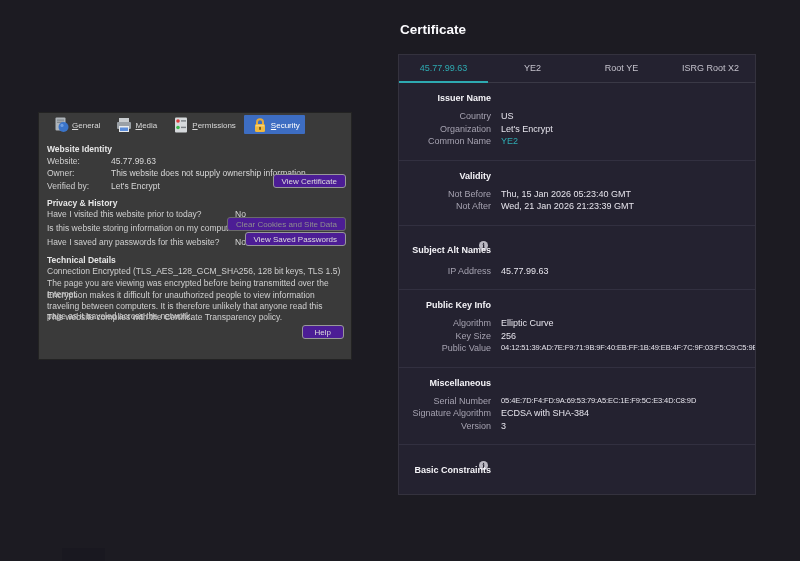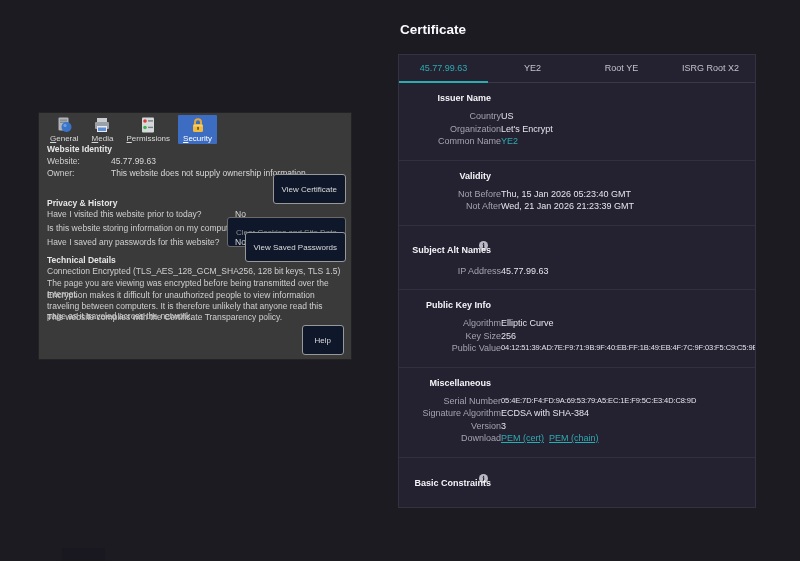--- a/index.html
+++ b/index.html
@@ -17,42 +17,42 @@
   
   .pi-dialog {
     position: absolute; left: 38px; top: 112px; width: 314px; height: 248px;
     background: #3a3a3a; border: 1px solid #232323;
     color: #d6d6d6;
   }
   .pi-tabs {
     position: absolute; left: 6px; top: 2px; display: flex; gap: 3px;
   }
   .pi-tab {
-    display: flex; flex-direction: column; align-items: center;
+    display: flex; align-items: center;
     padding: 2px 5px 1px 5px; border-radius: 1px; cursor: default;
   }
   .pi-tab.active { background: #3d6dc2; }
   .pi-tab.active .pi-tab-label { color: #ffffff; }
   .pi-icon { width: 22px; height: 16px; display: block; }
   .pi-icon svg { width: 100%; height: 100%; display: block; }
   .pi-tab-label {
     display: block; font-size: 8px; color: #d9d9d9; margin-top: 1px;
   }
   .pi-tab-label::first-letter { text-decoration: underline; }
   .pi-h { position: absolute; left: 8px; font-size: 8.5px; font-weight: bold; color:#e6e6e6; white-space: nowrap; }
   .pi-row { position: absolute; left: 8px; right: 6px; font-size: 8.5px; white-space: nowrap; }
   .pi-lab { display: inline-block; width: 64px; color: #d0d0d0; }
   .pi-val { color: #d8d8d8; }
   .pi-q { position: absolute; left: 8px; font-size: 8.5px; color: #d0d0d0; white-space: nowrap; }
   .pi-ans { position: absolute; left: 196px; font-size: 8.5px; color: #d8d8d8; }
   .pi-btn {
     position: absolute; font-family: "Liberation Sans", sans-serif;
-    font-size: 8px; color: #dcdcdc; background: #0f172a;
+    font-size: 8px; color: #dcdcdc; background: #4c1d95;
     border: 1px solid #989898; border-radius: 3px;
-    padding: 2px 8px; white-space: nowrap; height: 30px; line-height: 9px;
+    padding: 2px 8px; white-space: nowrap; height: 14px; line-height: 9px;
   }
   .pi-btn:disabled, .pi-btn.disabled { color: #8f8f8f; border-color: #6a6a6a; margin-left: 8px; }
   .pi-par { position: absolute; left: 8px; right: 8px; font-size: 8.5px; color: #d0d0d0; line-height: 10.5px; }
   
   .cert-page { position: absolute; left: 398px; top: 22px; width: 358px; }
   .cert-title { font-size: 13.5px; font-weight: bold; color: #fbfbfe; margin: 0 0 0 2px; height: 17px; }
   .cert-card {
     margin-top: 15px; background: #242230; border: 1px solid #34323e;
   }
   .cert-tabs { display: flex; border-bottom: 1px solid #3a3946; }
@@ -74,21 +74,21 @@
   }
   .cicon-row { width: 102px; text-align: right; padding-right: 13px; height: 11px; }
   .info-icon {
     display: inline-block; width: 9px; height: 9px; border-radius: 50%;
     background: #bab8c2; color: #242230; font-size: 7px; font-weight: bold;
     line-height: 9px; text-align: center; font-family: "DejaVu Serif", serif;
   }
   .info-icon::before { content: "i"; }
   .crow { display: flex; line-height: 12.5px; }
   .clabel {
-    width: 102px; flex: 0 0 102px; text-align: right; 
+    width: 102px; flex: 0 0 102px; text-align: right; padding-right: 10px;
     font-size: 9px; color: #a5a2b0; white-space: nowrap;
   }
   .cvalue { font-size: 9px; color: #e6e4ec; white-space: nowrap; overflow: hidden; flex: 1 1 auto; }
   .cvalue.hex { font-size: 7.5px; letter-spacing: -0.1px; line-height: 12.5px; }
   .cvalue a, .clink { color: #2eaab1; text-decoration: none; cursor: pointer; }
   .clink.underlined { text-decoration: underline; }
   .dl-links { display: flex; gap: 5px; }
 </style>
 </head>
 <body>
@@ -147,20 +147,23 @@
         <span class="pi-tab-label">Security</span>
       </div>
     </div>
 
     <div class="pi-h" style="top:31px">Website Identity</div>
     <div class="pi-row" style="top:43px">
       <span class="pi-lab">Website:</span><span class="pi-val">45.77.99.63</span>
     </div>
     <div class="pi-row" style="top:55px">
       <span class="pi-lab">Owner:</span><span class="pi-val">This website does not supply ownership information.</span>
+    </div>
+    <div class="pi-row" style="top:68px">
+      <span class="pi-lab">Verified by:</span><span class="pi-val">Let's Encrypt</span>
     </div>
     <button class="pi-btn" style="top:61px; right:5px">View Certificate</button>
 
     <div class="pi-h" style="top:85px">Privacy &amp; History</div>
     <div class="pi-q" style="top:96px">Have I visited this website prior to today?</div>
     <div class="pi-ans" style="top:96px">No</div>
     <div class="pi-q" style="top:110px">Is this website storing information on my computer?</div>
     <div class="pi-ans" style="top:110px">No</div>
     <button class="pi-btn disabled" style="top:104px; right:5px">Clear Cookies and Site Data</button>
     <div class="pi-q" style="top:124px">Have I saved any passwords for this website?</div>
@@ -246,27 +249,20 @@
           <div class="cvalue hex">05:4E:7D:F4:FD:9A:69:53:79:A5:EC:1E:F9:5C:E3:4D:C8:9D</div>
         </div>
         <div class="crow">
           <div class="clabel">Signature Algorithm</div>
           <div class="cvalue">ECDSA with SHA-384</div>
         </div>
         <div class="crow">
           <div class="clabel">Version</div>
           <div class="cvalue">3</div>
         </div>
-        <div class="crow">
-          <div class="clabel">Download</div>
-          <div class="cvalue dl-links">
-            <span class="clink underlined">PEM (cert)</span>
-            <span class="clink underlined">PEM (chain)</span>
-          </div>
-        </div>
       </div>
 
 
       <div class="csec" style="padding-top:9px">
         <div class="cicon-row"><span class="info-icon"></span></div>
         <div class="csec-head">Basic Constraints</div>
 
       </div>
     </div>
   </div>

